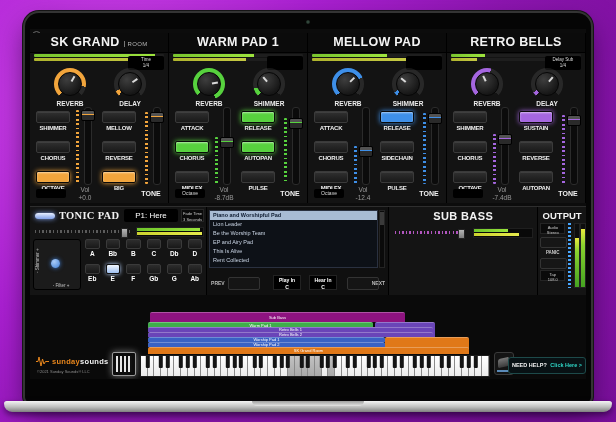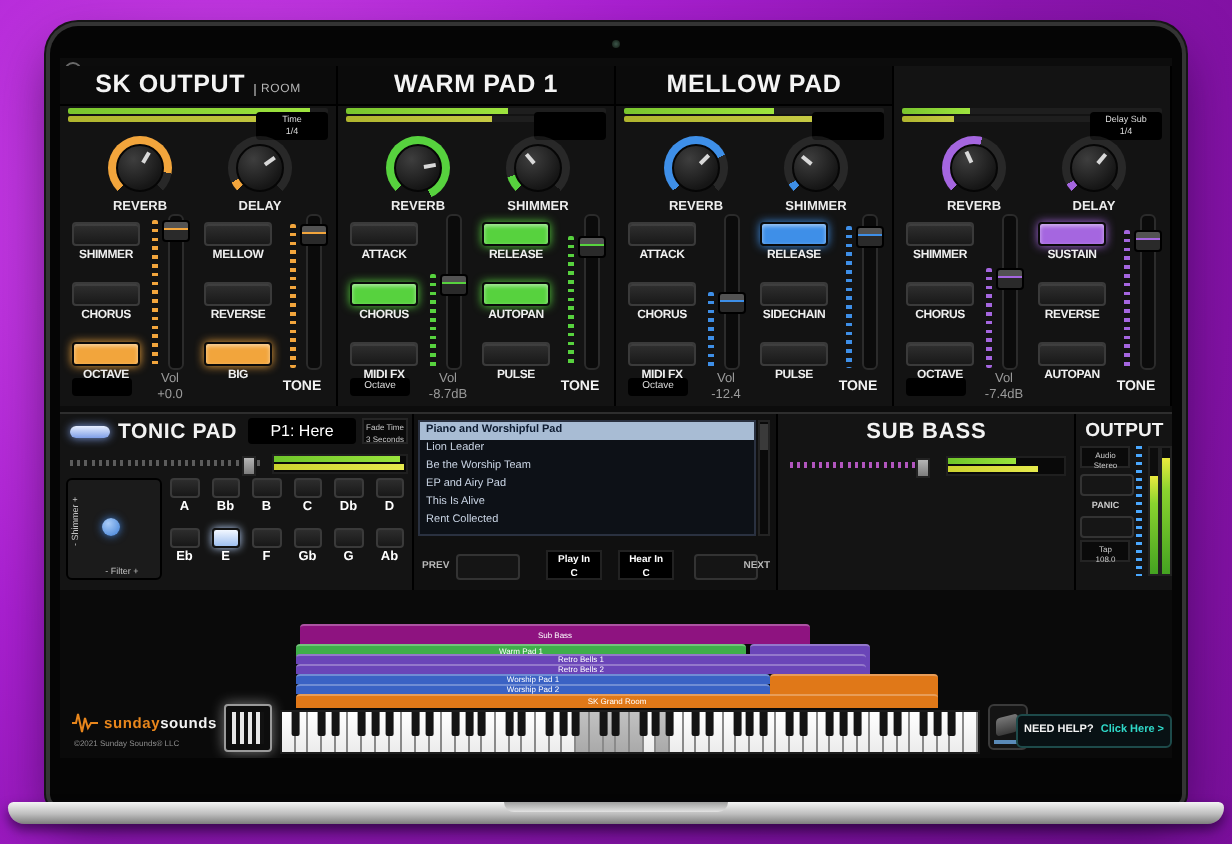--- a/index.html
+++ b/index.html
@@ -63,21 +63,21 @@
     font-size:5px;color:#ddd;text-align:center;line-height:9px;}
   .vol-block{position:absolute;left:38px;top:153px;width:34px;text-align:center;color:#9a9a9a;font-size:6.5px;line-height:8px;}
   .tone-label{position:absolute;left:104px;top:157px;width:34px;text-align:center;font-size:7px;font-weight:bold;color:#f2f2f2;}
   
   .midrow{position:absolute;left:0;top:177px;width:556px;height:88px;background:#111;border-top:1px solid #2e2e2e;
     border-bottom:1px solid #000;display:flex;}
   .sec{position:relative;border-right:1px solid #000;background:#141414;}
   .sec-tonic{width:177px;} .sec-setlist{width:182px;background:#101010;} .sec-sub{width:149px;} .sec-out{width:48px;border-right:none;}
   .t-ind{position:absolute;left:5px;top:6px;width:20px;height:6px;border-radius:3px;
     background:linear-gradient(#e6eeff,#7f9fe8);box-shadow:0 0 5px #7f9fe8;}
-  .t-title{position:absolute;left:29px;top:3px;font-size:10.5px;font-weight:bold;color:#f2f2f2;letter-spacing:.3px;}
+  .t-title{position:absolute;left:29px;top:3px;font-size:10.5px;font-weight:bold;color:#f2f2f2;letter-spacing:.3px;font-family:Liberation Serif, serif;}
   .t-patch{position:absolute;left:94px;top:2px;width:54px;height:13px;background:#000;border-radius:2px;
     color:#fff;font-size:8px;line-height:13px;text-align:center;}
   .t-fade{position:absolute;left:151px;top:2px;width:23px;height:13px;background:#0a0a0a;border:1px solid #252525;
     color:#ccc;font-size:4px;line-height:5.5px;text-align:center;padding-top:1px;box-sizing:border-box;}
   .t-slider{position:absolute;left:5px;top:21px;width:96px;height:8px;}
   .t-strack{position:absolute;left:0;right:0;top:2px;height:3px;
     background:repeating-linear-gradient(to right,#5c5c5c 0 1.5px, transparent 1.5px 3.6px);}
   .t-shandle{position:absolute;top:0;width:5px;height:8px;background:linear-gradient(#b5b5b5,#7d7d7d);border:1px solid #222;}
   .hmeter{position:absolute;height:8px;background:#090909;border:1px solid #1f1f1f;}
   .t-meter{left:106px;top:20px;width:66px;}
@@ -169,21 +169,21 @@
   <div class="screen">
     <div class="camera"></div>
 
     <div class="ui">
       <div class="ui-gear"></div>
 
       <div class="channels">
 
         <div class="strip" style="--accent: #f2a53c;">
           <div class="ch-header">
-            <span>SK OUTPUT</span><span class="ch-suffix">ROOM</span>
+            <span>SK GRAND</span><span class="ch-suffix">ROOM</span>
           </div>
           <div class="ch-meters">
             <div class="mbar">
                 <div class="mfill top" style="width: 93%;"></div>
               </div>
             <div class="mbar">
                 <div class="mfill bot" style="width: 100%;"></div>
               </div>
           </div>
           <div class="info">
@@ -384,20 +384,23 @@
           </div>
           <div class="oct-tag">Octave</div>
           <div class="vol-block">
             <div>Vol</div>
             <div>-12.4</div>
           </div>
           <div class="tone-label">TONE</div>
         </div>
 
         <div class="strip" style="--accent: #a566e0;">
+          <div class="ch-header">
+            <span>RETRO BELLS</span>
+          </div>
           <div class="ch-meters">
             <div class="mbar">
                 <div class="mfill top" style="width: 26%;"></div>
               </div>
             <div class="mbar">
                 <div class="mfill bot" style="width: 20%;"></div>
               </div>
           </div>
           <div class="info">
             <div>Delay Sub</div>

